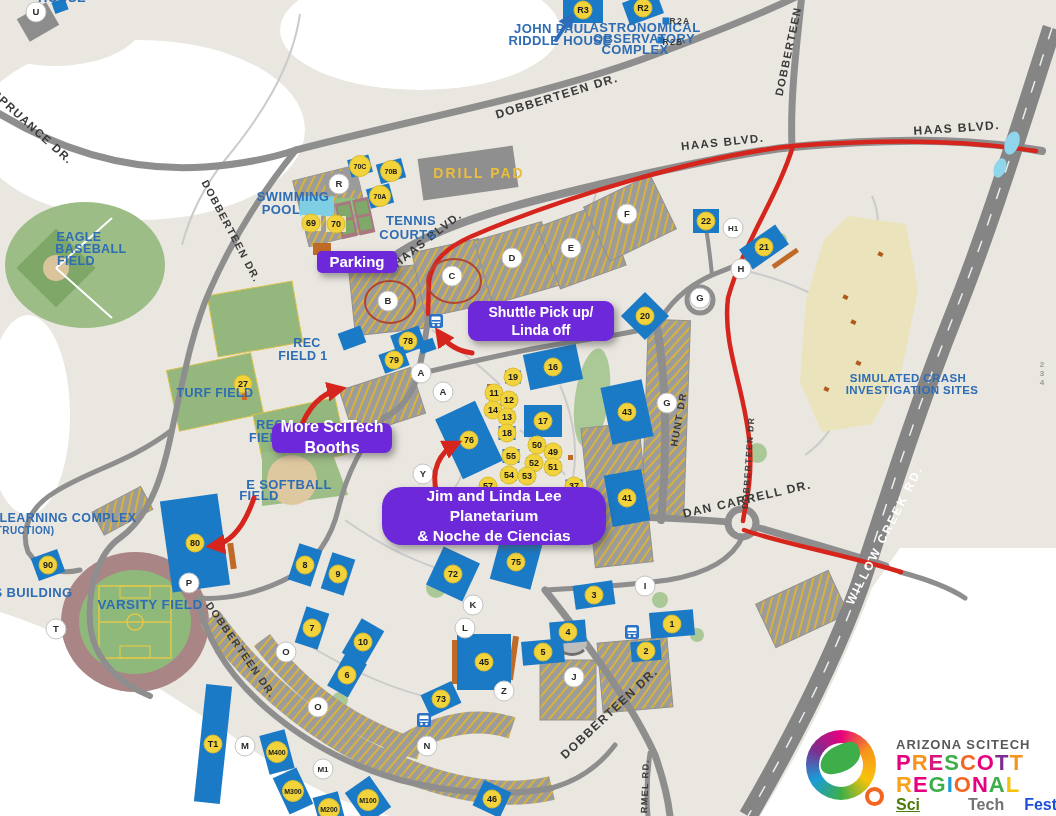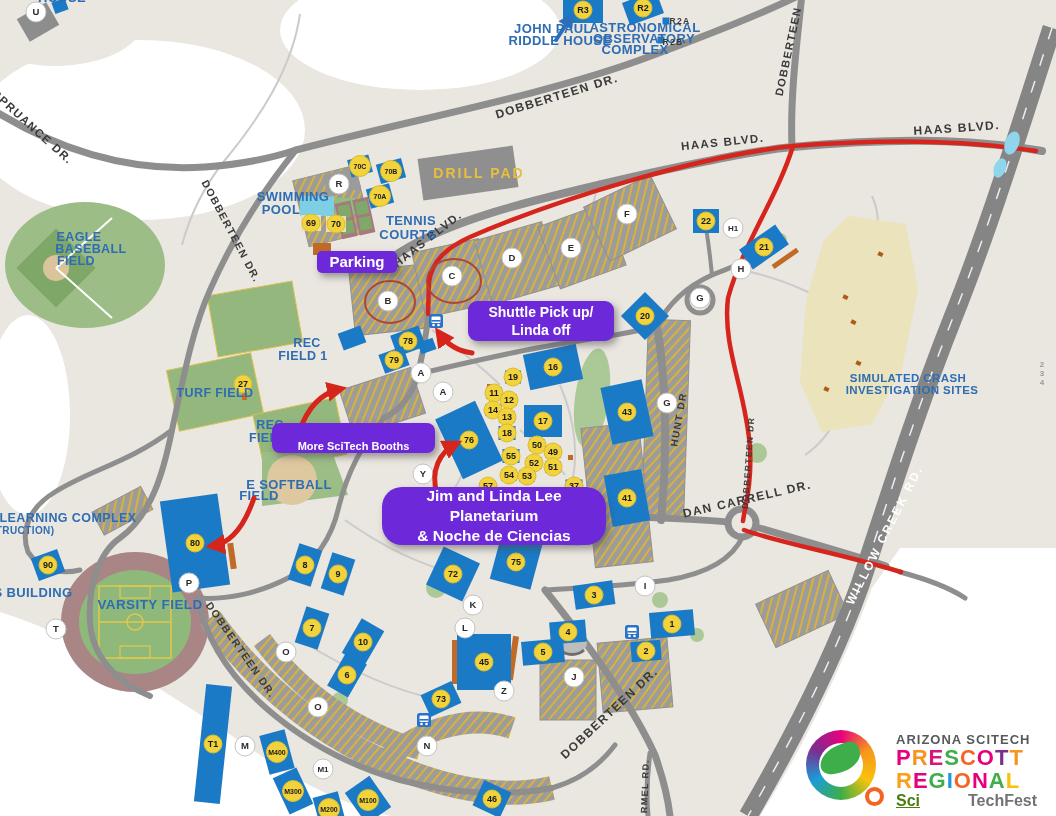--- a/index.html
+++ b/index.html
@@ -11,23 +11,23 @@
   .lbl-white{fill:#FFFFFF;font-weight:bold;letter-spacing:2.2px;}
   .lbl-yellow{fill:#E8BE3E;font-weight:bold;letter-spacing:2px;}
   .lbl-gray{fill:#9A9A9A;font-weight:bold;}
   .callout{position:absolute;background:#6d28d9;color:#fff;font-weight:bold;text-align:center;
     border-radius:9px;box-shadow:3px 4px 7px rgba(70,70,70,.5);z-index:5;display:flex;
     flex-direction:column;justify-content:center;box-sizing:border-box;line-height:1.3;}
   #co-parking{left:317px;top:251px;width:80px;height:22px;font-size:15px;border-radius:5px;}
   #co-shuttle{left:456px;top:301px;width:146px;height:40px;font-size:14px;margin-left:12px;}
   #co-fest{left:60px;top:430px;width:194px;height:52px;}
   .co-fest-l1{font-size:18px;} .co-fest-l2{font-size:11.5px;}
-  #co-booths{left:272px;top:423px;width:163px;height:30px;font-size:11px;border-radius:8px;justify-content:flex-end;}
+  #co-booths{left:272px;top:423px;width:120px;height:30px;font-size:16px;border-radius:8px;}
   #co-plan{left:382px;top:487px;width:224px;height:58px;font-size:15.5px;border-radius:20px;}
-  #logo{position:absolute;left:806px;top:722px;display:flex;gap:10px;align-items:center;z-index:4;}
+  #logo{position:absolute;left:806px;top:722px;display:flex;gap:10px;align-items:flex-end;z-index:4;}
   .emblem{position:relative;width:80px;height:84px;margin-top:8px;}
   .emblem-ring{width:70px;height:70px;border-radius:50%;position:relative;
     background:conic-gradient(#E6007E,#F7941D,#F9C20A,#3DAE49,#1B9CD8,#7B2E8E,#E6007E);}
   .emblem-ring::after{content:"";position:absolute;inset:13px;background:#fff;border-radius:50%;}
   .fish{position:absolute;left:13px;top:15px;width:42px;height:27px;background:#3DAE49;
     border-radius:70% 30% 60% 40%;transform:rotate(-18deg);z-index:2;}
   .tail{position:absolute;right:2px;bottom:8px;width:11px;height:11px;border:4px solid #F26522;border-radius:50%;}
   .logo-text{display:flex;flex-direction:column;}
   .lt1{font-size:13px;font-weight:bold;color:#58595B;letter-spacing:1px;margin-top:6px;}
   .lt2,.lt3{font-size:22px;font-weight:bold;letter-spacing:1px;line-height:1.02;}
@@ -703,16 +703,16 @@
 <div id="logo">
   <div class="emblem">
     <div class="emblem-ring"></div>
     <div class="fish"></div>
     <div class="tail"></div>
   </div>
   <div class="logo-text">
     <span class="lt1">ARIZONA SCITECH</span>
     <span class="lt2" id="logo-l2"><span style="color: rgb(230, 0, 126);">P</span><span style="color: rgb(247, 148, 29);">R</span><span style="color: rgb(214, 23, 123);">E</span><span style="color: rgb(61, 174, 73);">S</span><span style="color: rgb(242, 101, 34);">C</span><span style="color: rgb(230, 0, 126);">O</span><span style="color: rgb(123, 46, 142);">T</span><span style="color: rgb(247, 148, 29);">T</span></span>
     <span class="lt3" id="logo-l3"><span style="color: rgb(249, 161, 27);">R</span><span style="color: rgb(230, 0, 126);">E</span><span style="color: rgb(61, 174, 73);">G</span><span style="color: rgb(27, 156, 216);">I</span><span style="color: rgb(242, 101, 34);">O</span><span style="color: rgb(230, 0, 126);">N</span><span style="color: rgb(61, 174, 73);">A</span><span style="color: rgb(249, 194, 10);">L</span></span>
-    <span class="lt4" id="logo-l4"><span style="color: #4d7c0f; text-decoration: underline;">Sci</span><span style="color: #737373; padding-left: 48px;">Tech</span><span style="color: #737373;">Fest</span></span>
+    <span class="lt4" id="logo-l4"><span style="color: #4d7c0f; text-decoration: underline;">Sci</span><span style="color: #737373; padding-left: 48px;">Tech</span><span style="color: #1d4ed8; margin-left: 20px;">Fest</span></span>
   </div>
 </div>
 </div>
 
 </body></html>

